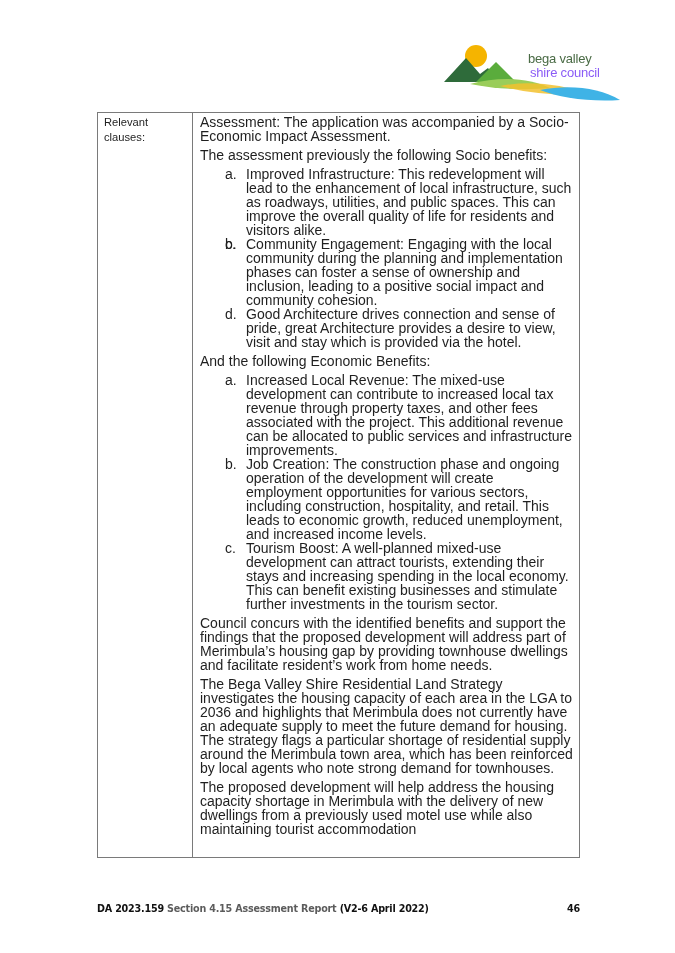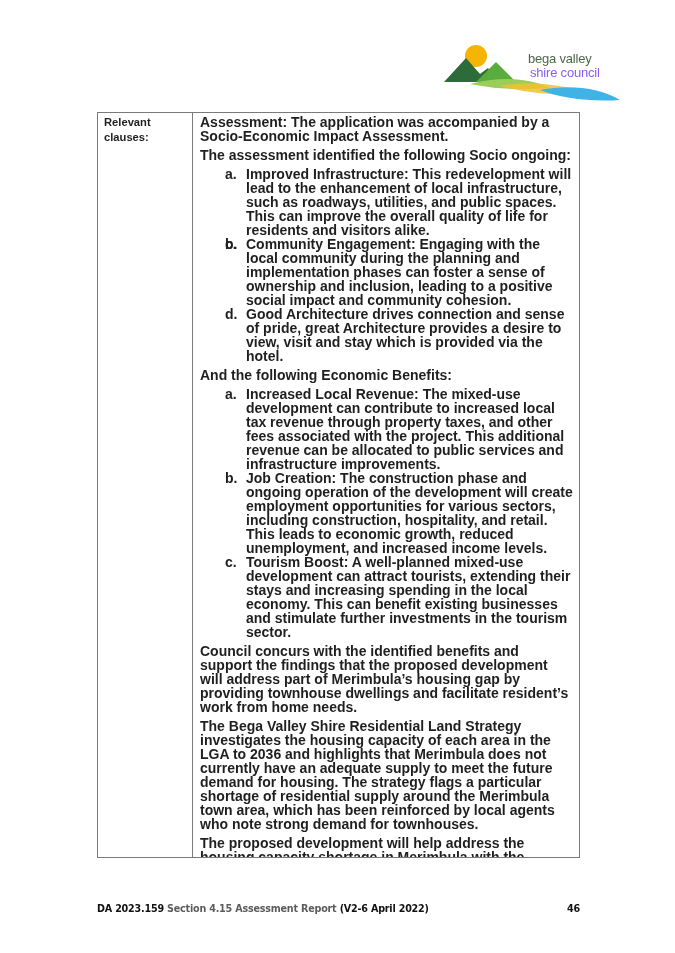--- a/index.html
+++ b/index.html
@@ -37,21 +37,20 @@
     .report-table {
       position: absolute;
       left: 97px;
       top: 112px;
       width: 483px;
       height: 746px;
       border: 1px solid #7a7a7a;
       box-sizing: border-box;
       display: flex;
       overflow: hidden;
-      font-weight: bold;
     }
     .col-label {
       width: 95px;
       border-right: 1px solid #7a7a7a;
       box-sizing: border-box;
       padding: 2px 6px;
       font-size: 11.2px;
       line-height: 15px;
     }
     .col-body {
@@ -111,21 +110,21 @@
     <span class="l2">shire council</span>
   </div>
 </div>
 
 <div class="report-table">
   <div class="col-label">
     <span>Relevant clauses:</span>
   </div>
   <div class="col-body">
     <p>Assessment: The application was accompanied by a Socio-Economic Impact Assessment.</p>
-    <p>The assessment identified the following Socio ongoing:</p>
+    <p>The assessment previously the following Socio benefits:</p>
     <ol class="alpha">
       <li><span class="marker">a.</span><span>Improved Infrastructure: This redevelopment will lead to the enhancement of local infrastructure, such as roadways, utilities, and public spaces. This can improve the overall quality of life for residents and visitors alike.</span></li>
       <li><span class="marker">b.</span></li>
       <li><span class="marker">c.</span><span>Community Engagement: Engaging with the local community during the planning and implementation phases can foster a sense of ownership and inclusion, leading to a positive social impact and community cohesion.</span></li>
       <li><span class="marker">d.</span><span>Good Architecture drives connection and sense of pride, great Architecture provides a desire to view, visit and stay which is provided via the hotel.</span></li>
     </ol>
     <p>And the following Economic Benefits:</p>
     <ol class="alpha">
       <li><span class="marker">a.</span><span>Increased Local Revenue: The mixed-use development can contribute to increased local tax revenue through property taxes, and other fees associated with the project. This additional revenue can be allocated to public services and infrastructure improvements.</span></li>
       <li><span class="marker">b.</span><span>Job Creation: The construction phase and ongoing operation of the development will create employment opportunities for various sectors, including construction, hospitality, and retail. This leads to economic growth, reduced unemployment, and increased income levels.</span></li>

